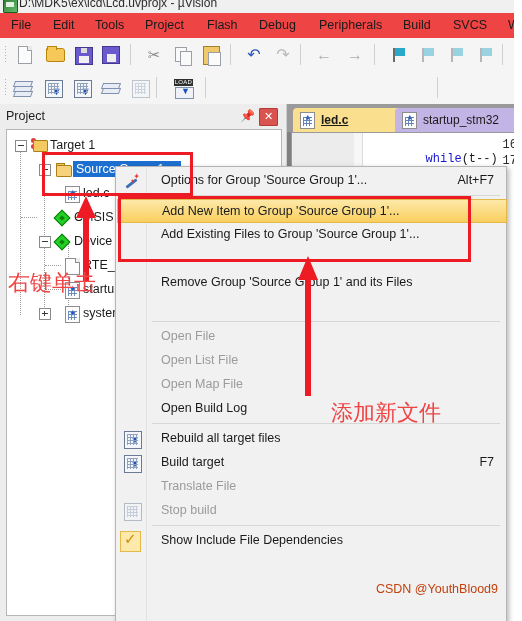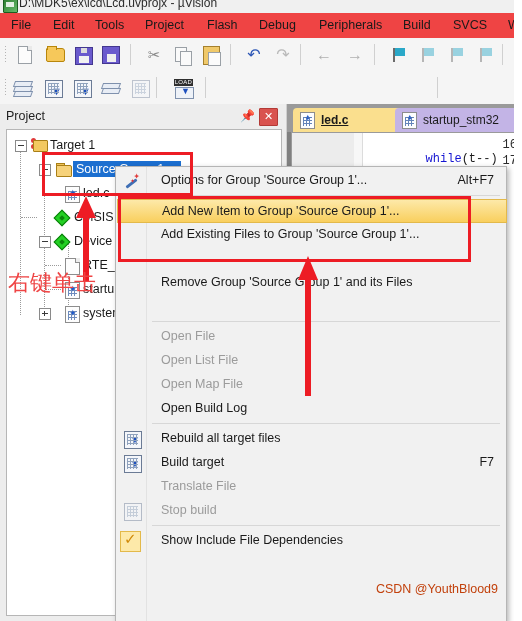--- a/index.html
+++ b/index.html
@@ -586,14 +586,15 @@
 
   <svg class="annarrow" style="left:74px;top:196px;width:24px;height:86px;z-index:51;" viewBox="0 0 24 86">
     <polygon points="12,0 22,22 15,22 15,86 9,86 9,22 2,22" fill="#ed1c24"></polygon>
   </svg>
 
   <svg class="annarrow" style="left:296px;top:256px;width:24px;height:140px;z-index:51;" viewBox="0 0 24 140">
     <polygon points="12,0 22,24 15,24 15,140 9,140 9,24 2,24" fill="#ed1c24"></polygon>
   </svg>
 
   <div class="anntext" style="left:8px;top:268px;font-size:22px;z-index:52;">右键单击</div>
+  <div class="anntext" style="left:331px;top:398px;font-size:22px;z-index:52;">添加新文件</div>
 
 </div>
 
 </body></html>

